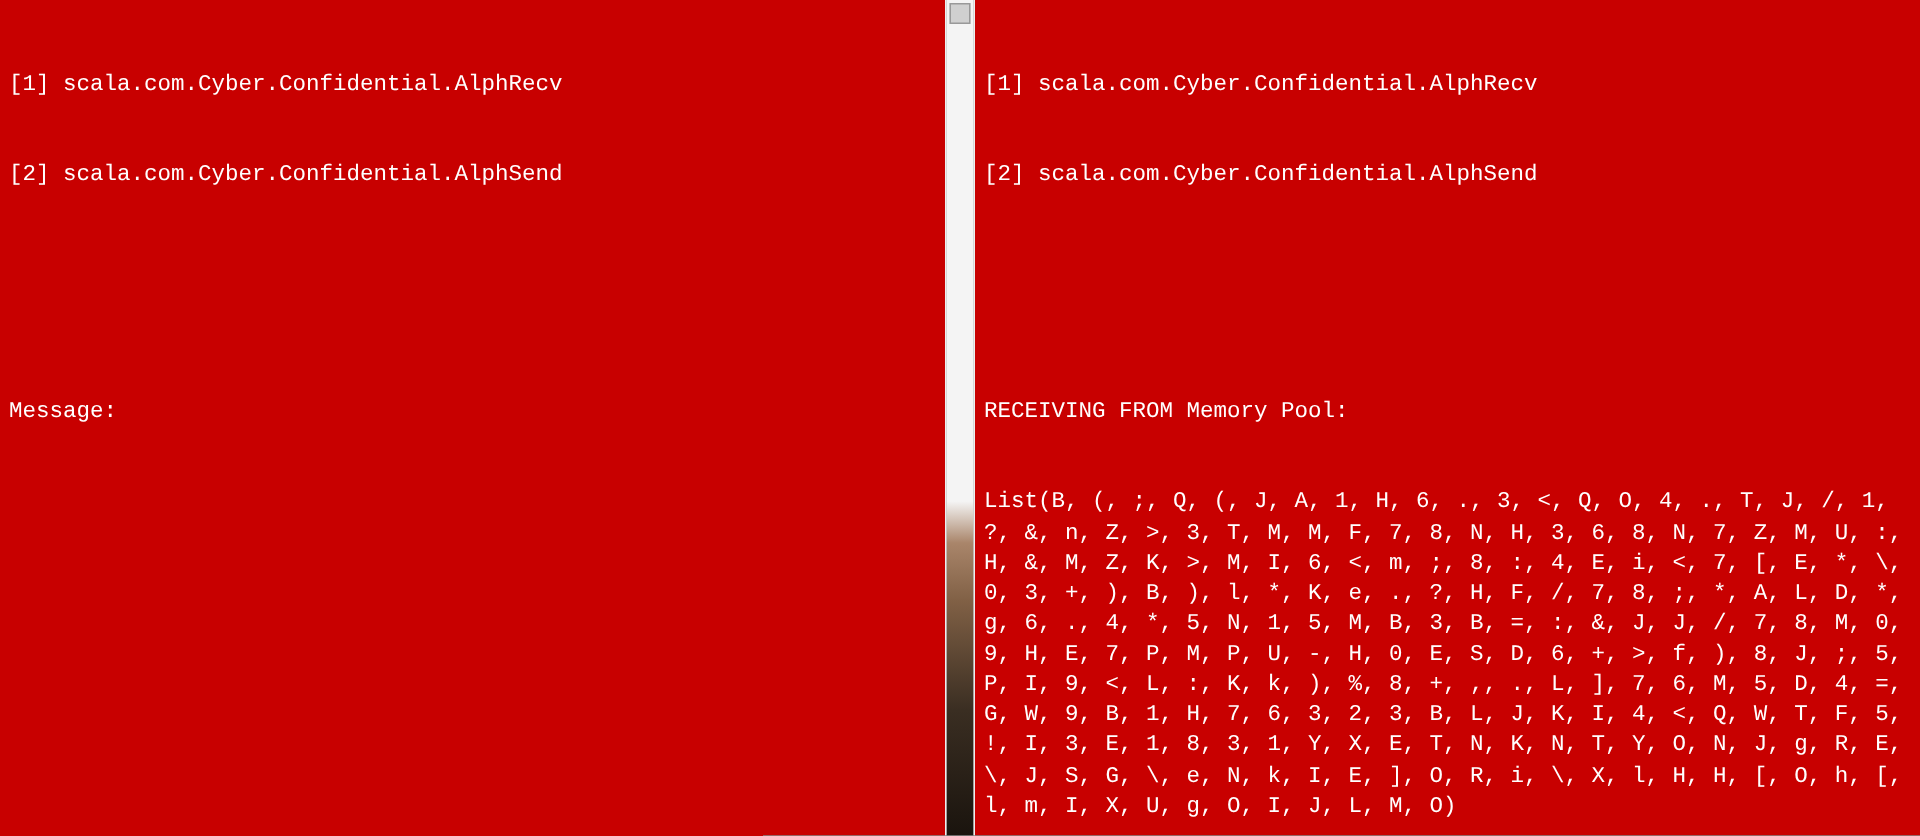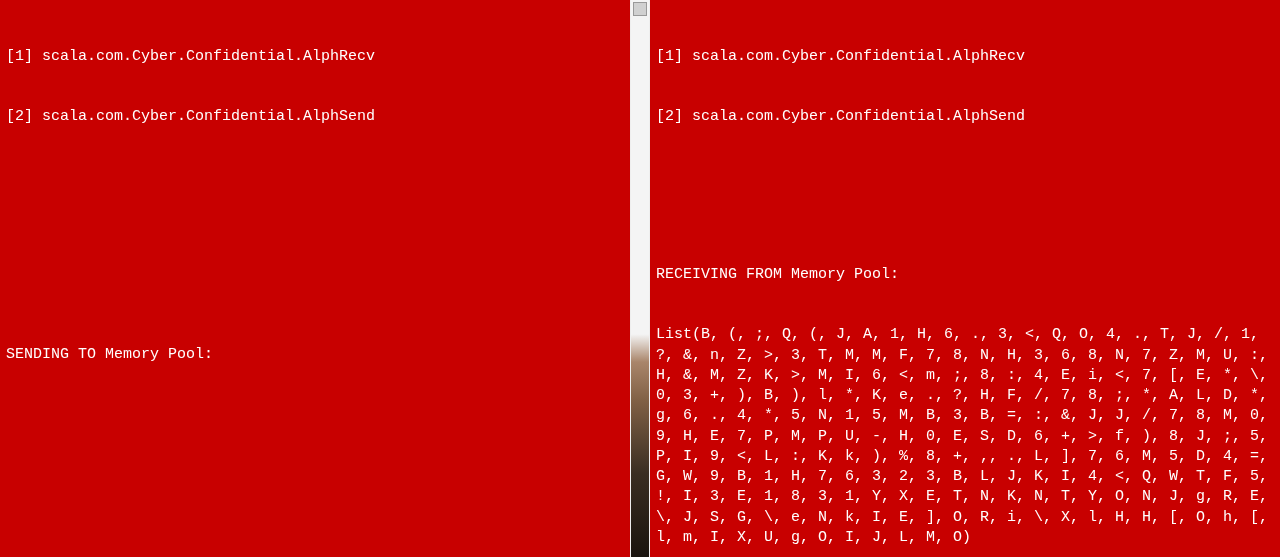--- a/index.html
+++ b/index.html
@@ -41,22 +41,22 @@
 </style>
 </head>
 <body>
 
 <div class="container">
 
   <div class="pane">
     <div class="block">[1] scala.com.Cyber.Confidential.AlphRecv</div>
     <div class="block">[2] scala.com.Cyber.Confidential.AlphSend</div>
     <div class="gap"></div>
+    <div class="block">Message:</div>
     <div class="gap-mid"></div>
-    <div class="block">SENDING TO Memory Pool:</div>
     
     
   </div>
 
   <div class="divider">
     <div class="scroll-handle"></div>
   </div>
 
   <div class="pane">
     <div class="block">[1] scala.com.Cyber.Confidential.AlphRecv</div>

